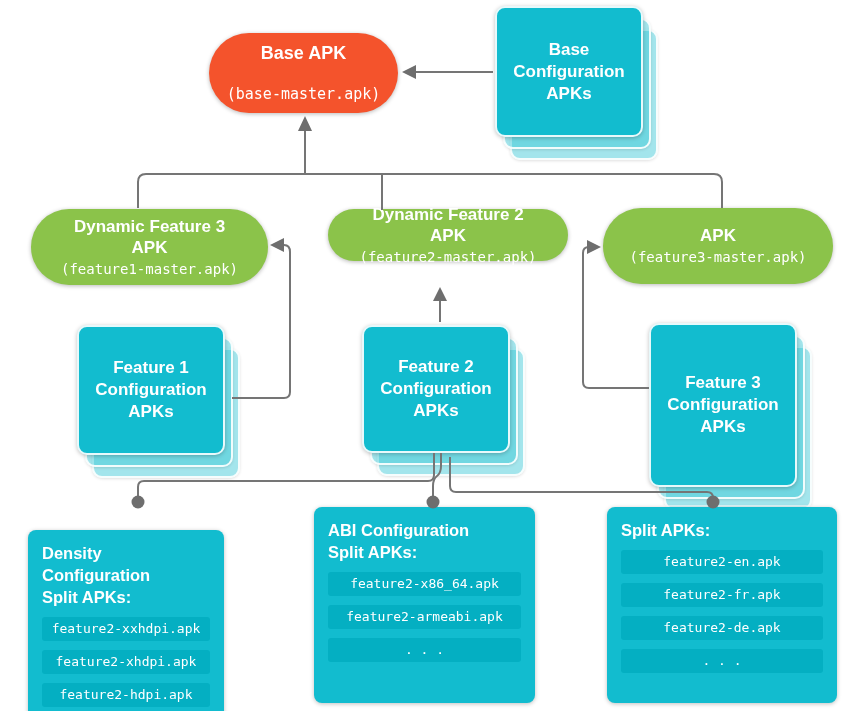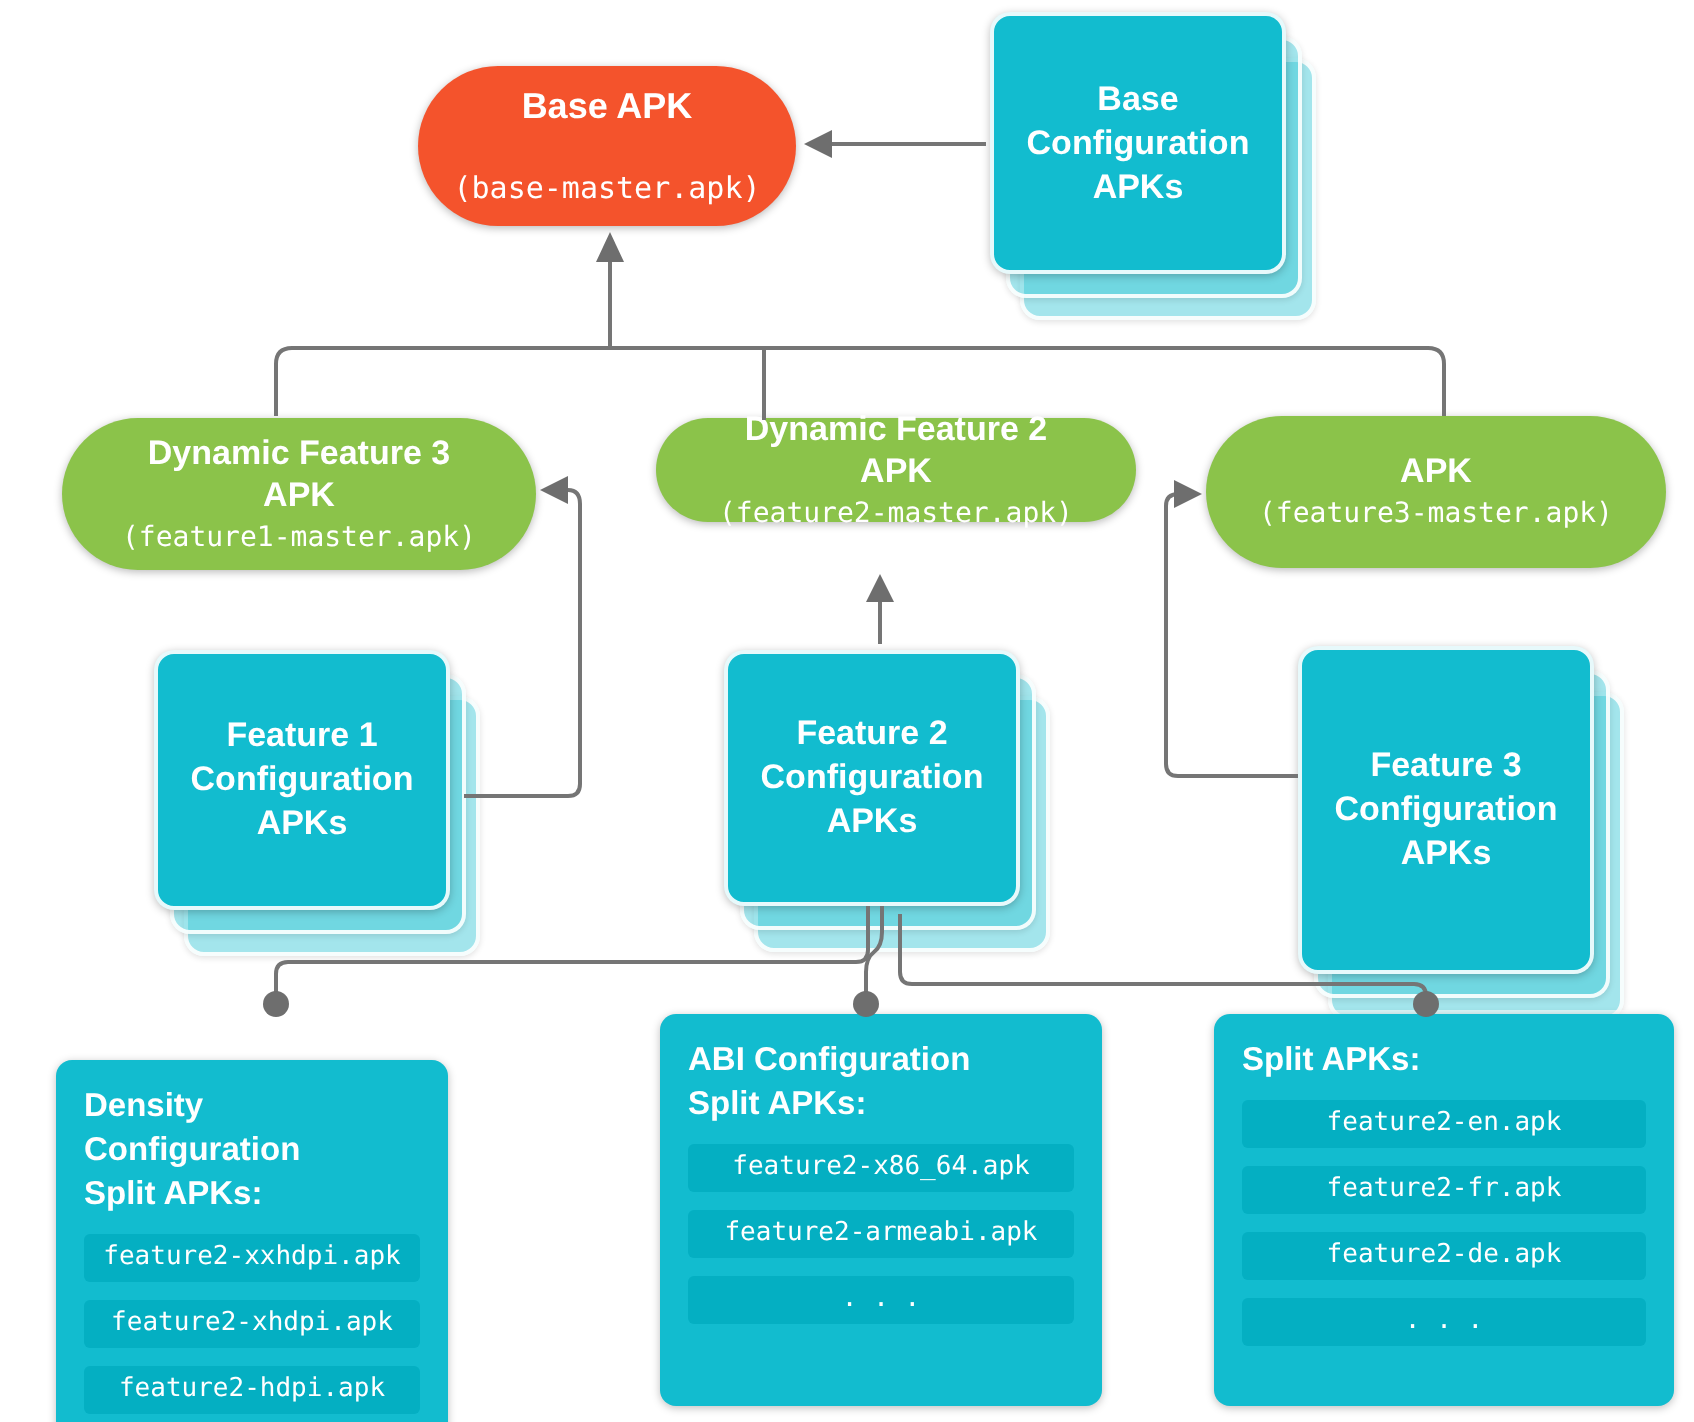--- a/index.html
+++ b/index.html
@@ -145,21 +145,21 @@
     <div class="split-heading">
       <div>Density Configuration</div>
       <div>Split APKs:</div>
     </div>
     <div class="split-item">feature2-xxhdpi.apk</div>
     <div class="split-item">feature2-xhdpi.apk</div>
     <div class="split-item">feature2-hdpi.apk</div>
     <div class="split-item">. . .</div>
   </div>
 
-  <div class="splitbox" style="left:330px;top:507px;width:221px;height:196px">
+  <div class="splitbox" style="left:314px;top:507px;width:221px;height:196px">
     <div class="split-heading">
       <div>ABI Configuration</div>
       <div>Split APKs:</div>
     </div>
     <div class="split-item">feature2-x86_64.apk</div>
     <div class="split-item">feature2-armeabi.apk</div>
     <div class="split-item">. . .</div>
   </div>
 
   <div class="splitbox" style="left:607px;top:507px;width:230px;height:196px">

